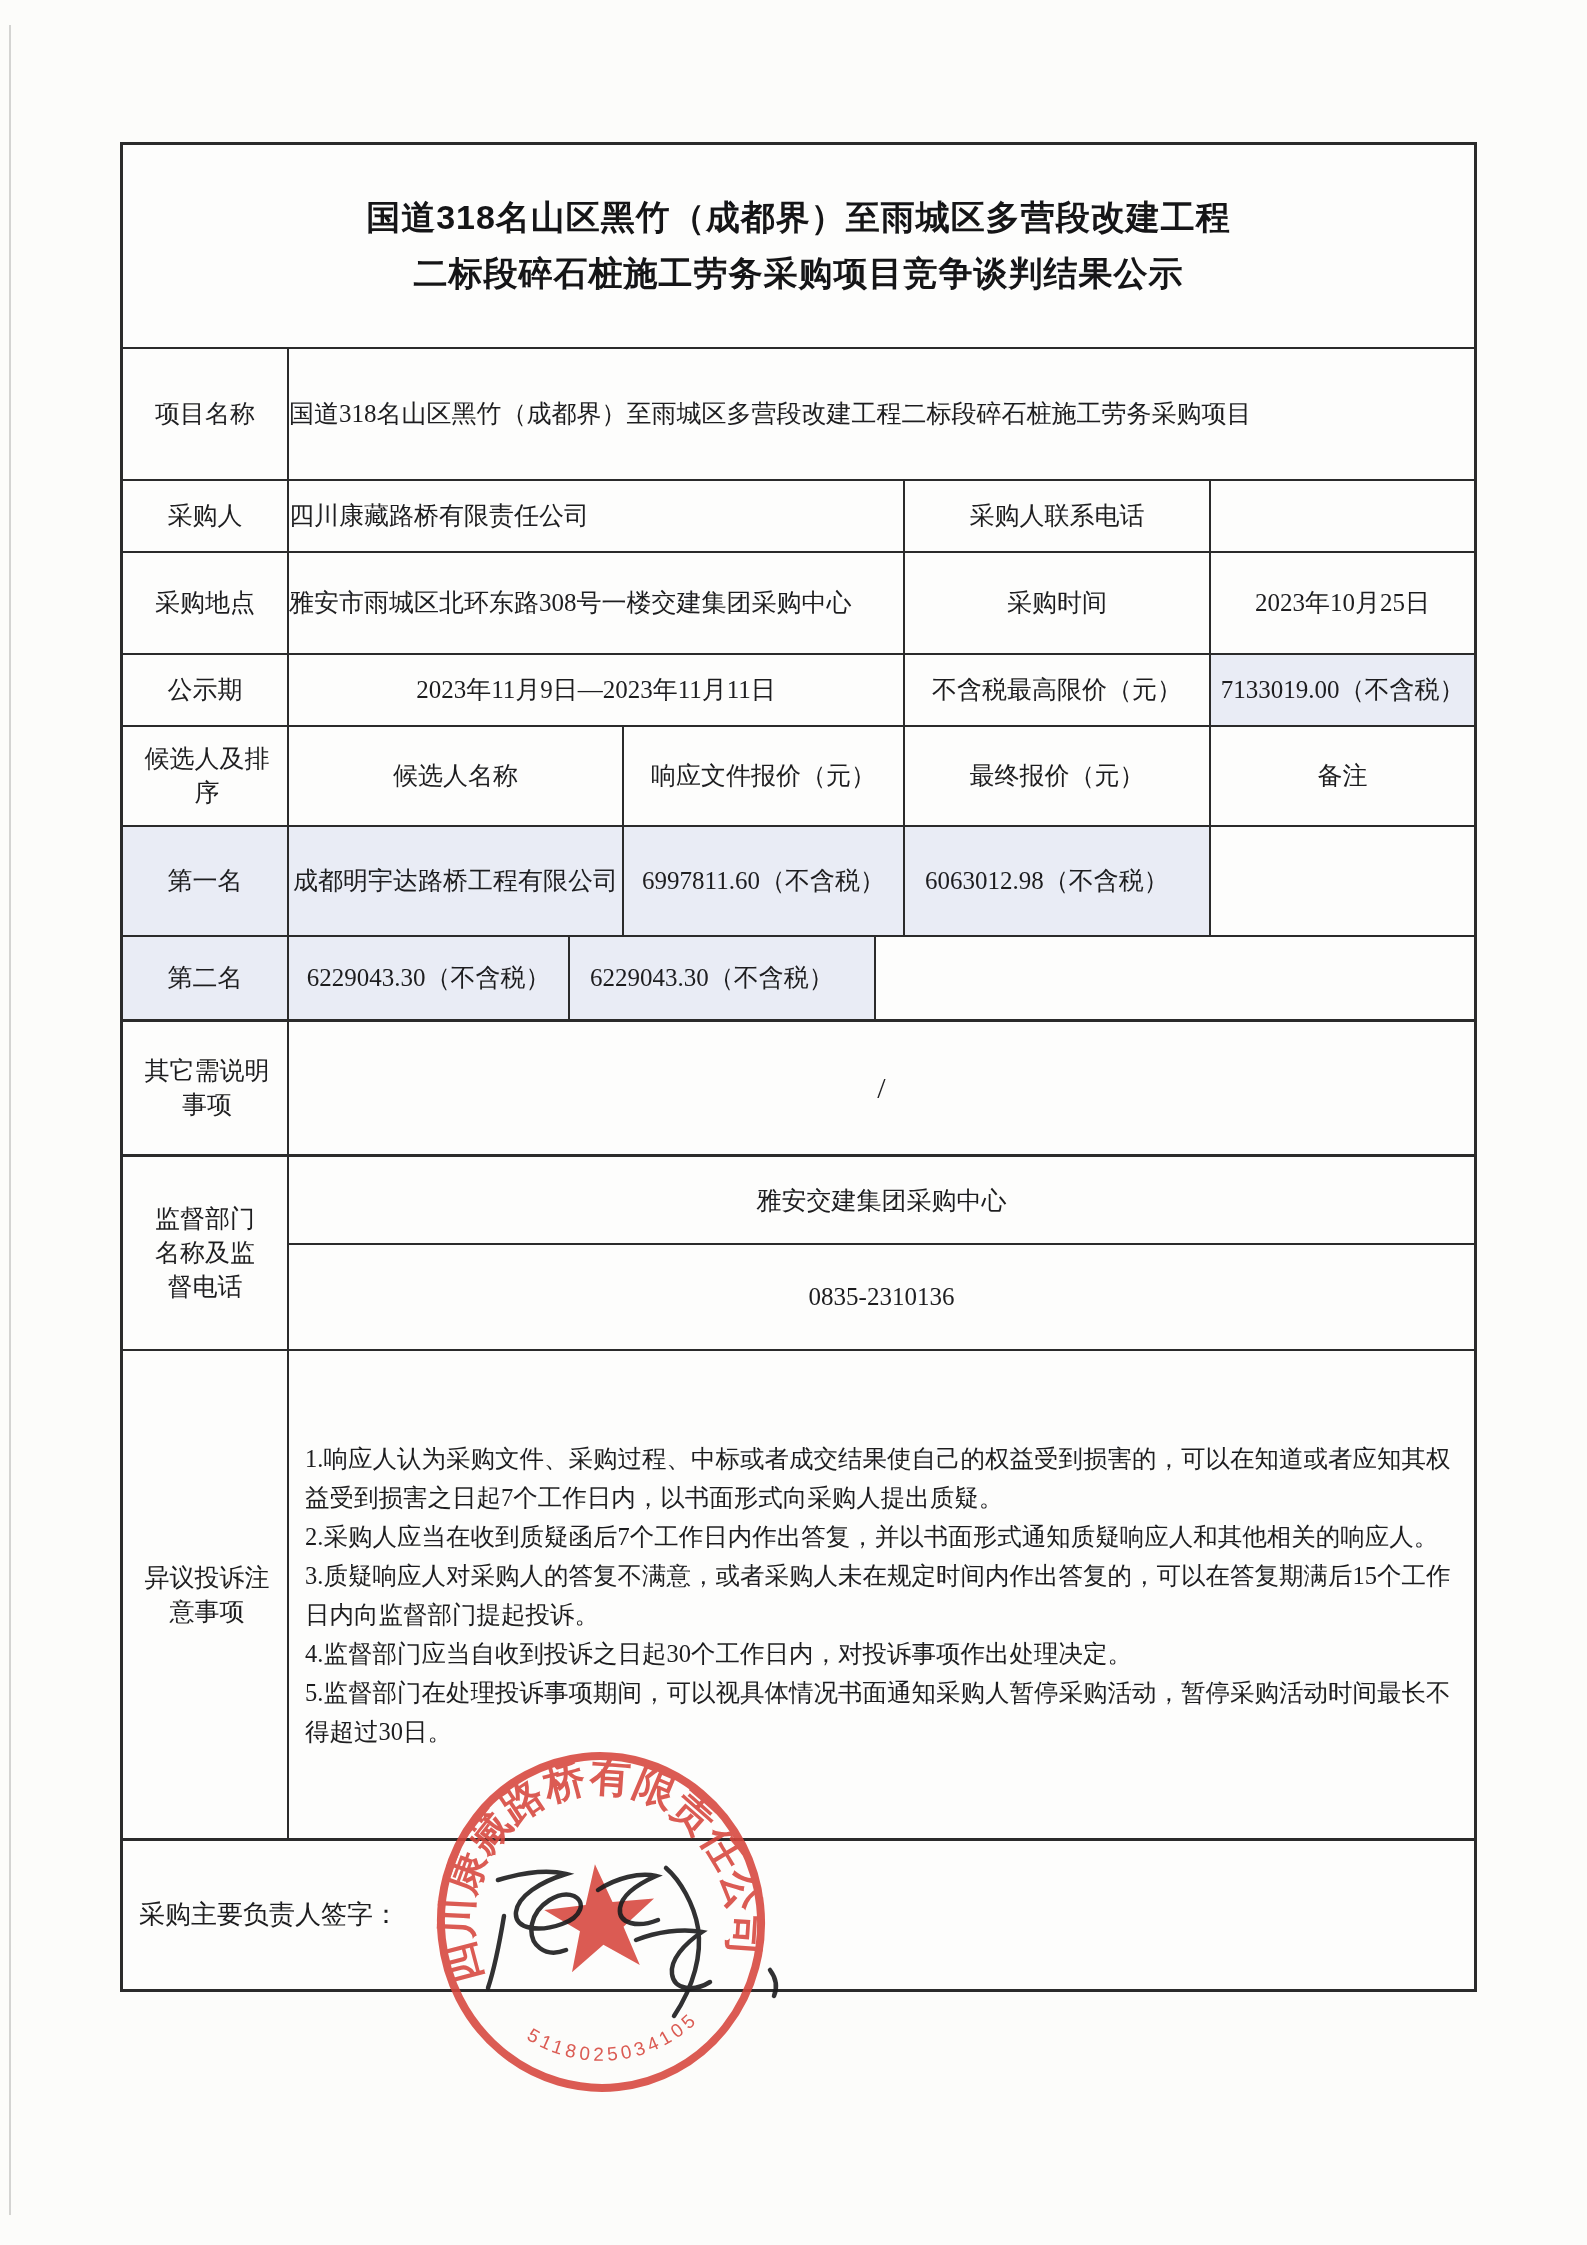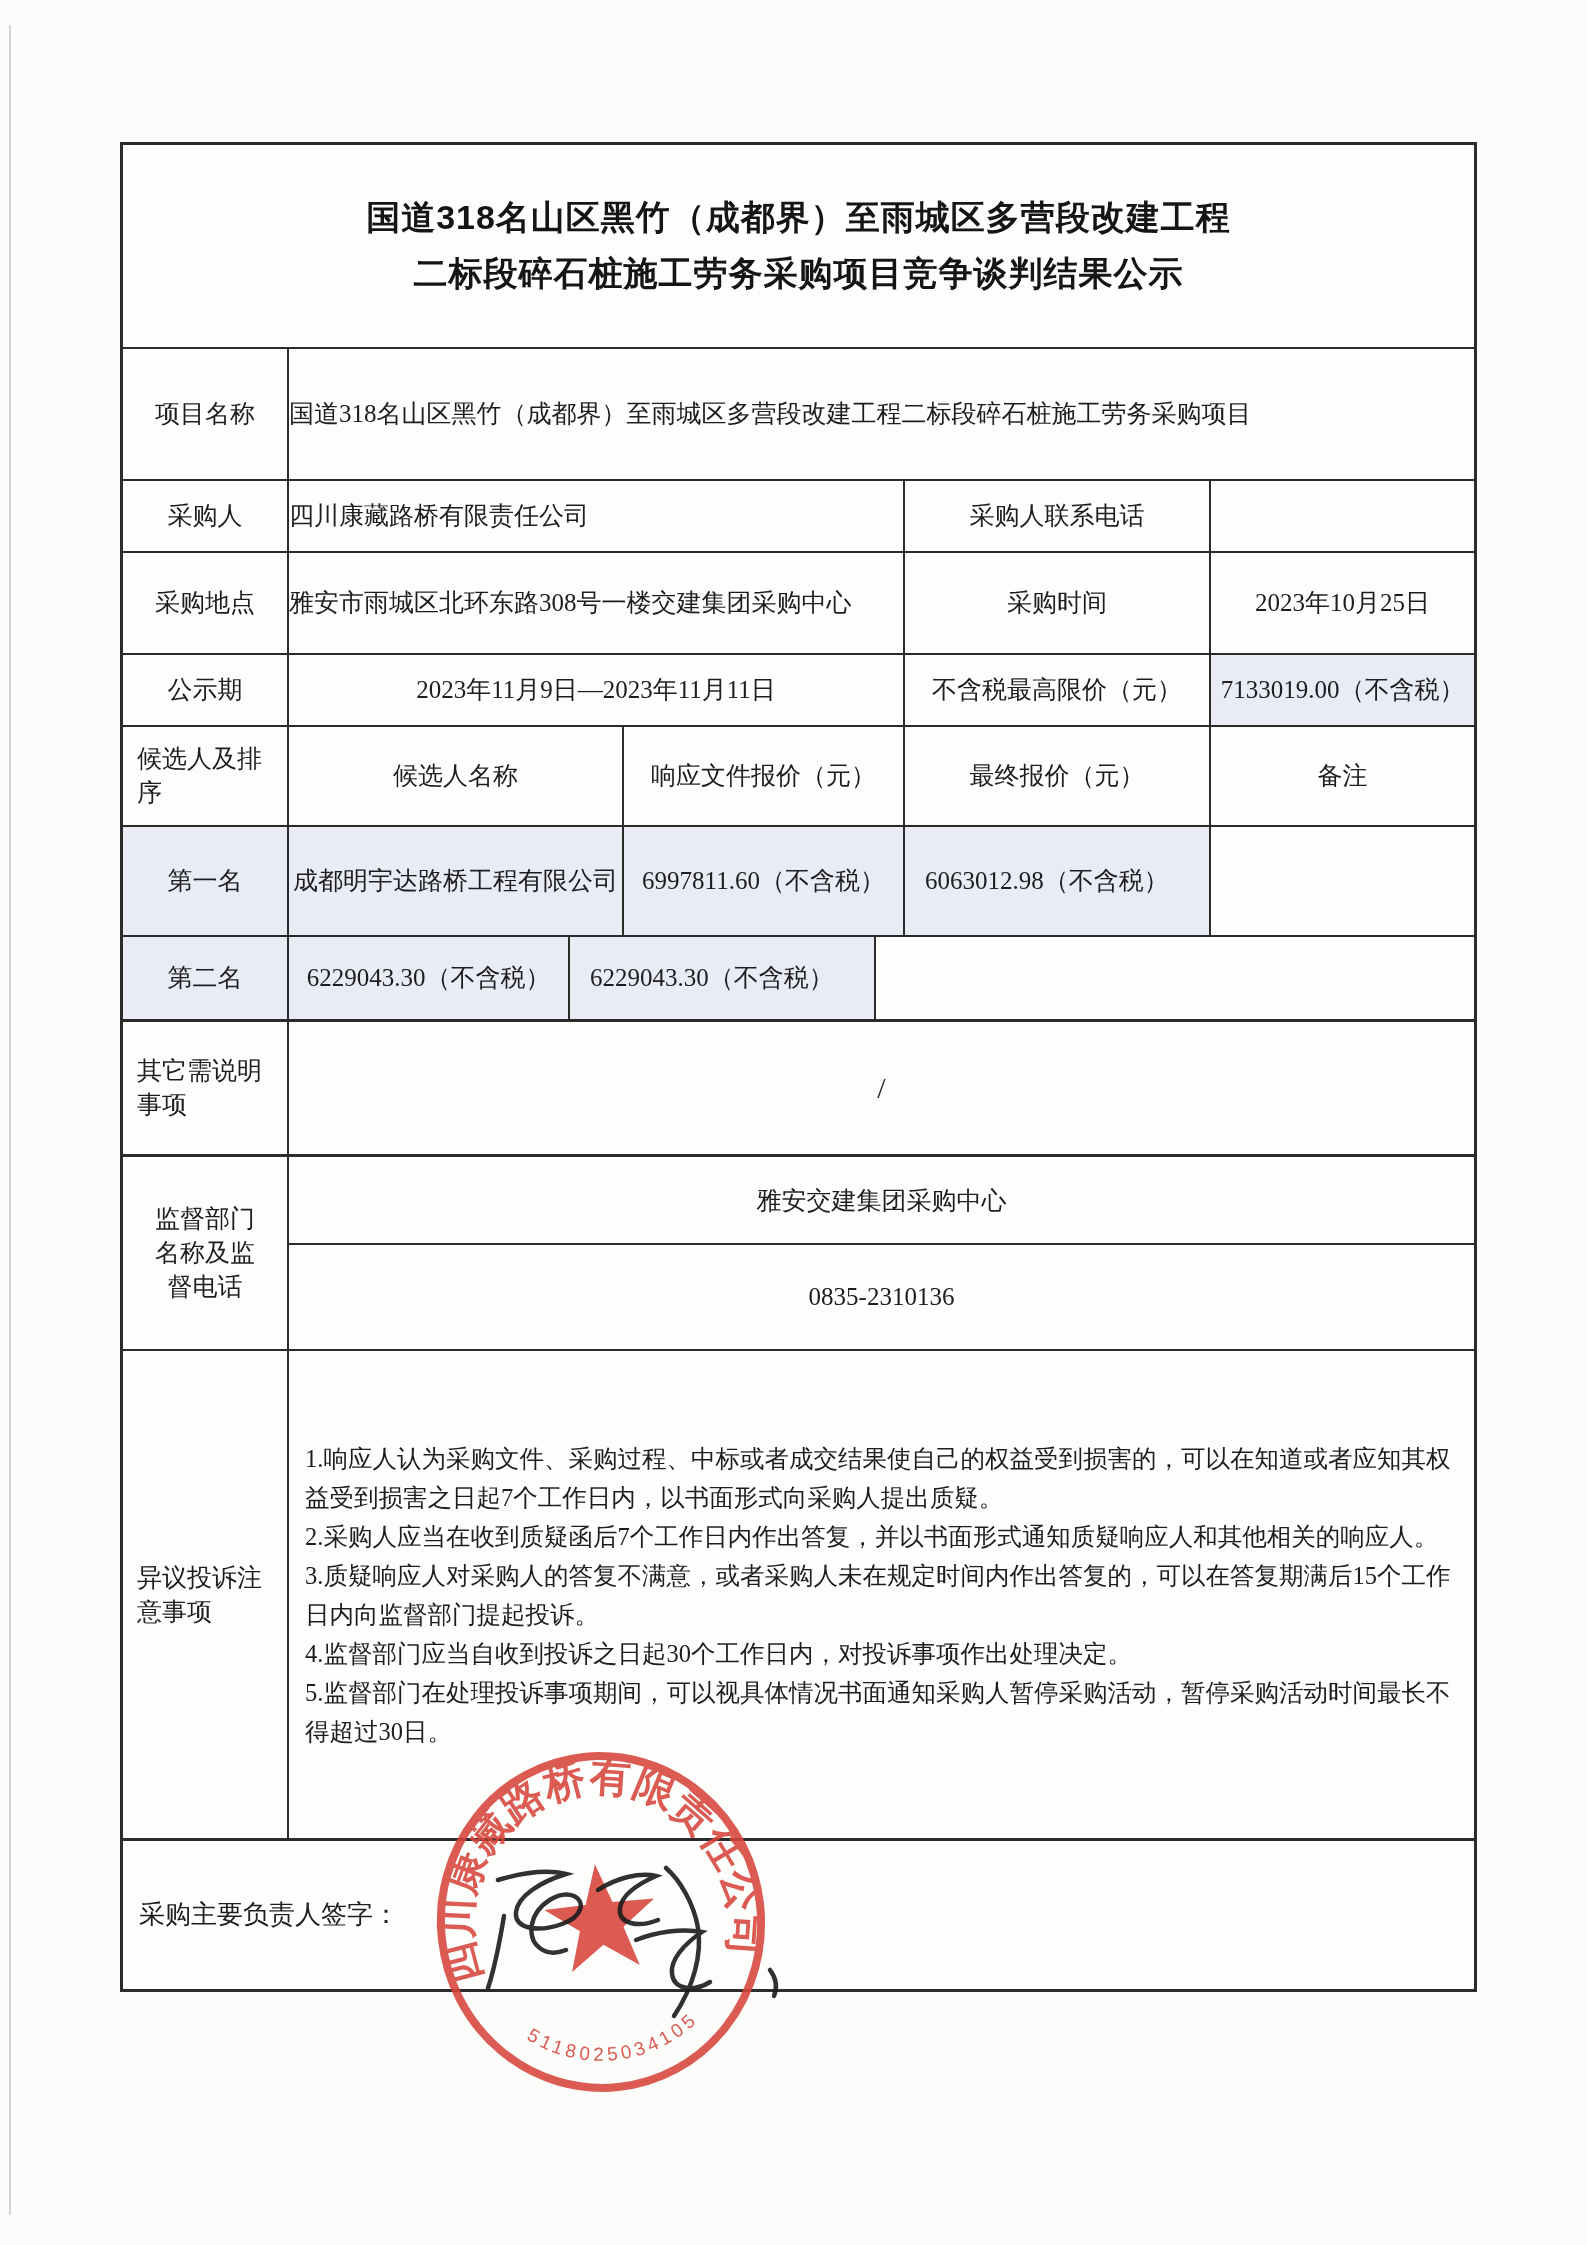--- a/index.html
+++ b/index.html
@@ -27,21 +27,21 @@
   .c{
     display:flex;align-items:center;justify-content:center;
     box-sizing:border-box;
     font-size:25px;line-height:34px;
     padding:6px 0;
     text-align:center;
   }
   .br{border-right:2px solid #2b2b2b;}
   .left{justify-content:flex-start;text-align:left;}
   .lbl{padding:14px 26px;}
-  .lbl-narrow{padding:6px 10px 6px 14px;justify-content:flex-start;text-align:left;}
+  .lbl-narrow{padding:6px 10px 6px 14px;justify-content:flex-start;text-align:center;}
   .tint{background:#e9ecf5;}
 
   .title-row{
     flex-direction:column;justify-content:center;align-items:center;
     gap:10px;height:204px;
     font-family:"Liberation Sans","DejaVu Sans",sans-serif;
     font-weight:bold;font-size:34px;letter-spacing:1px;color:#151517;
   }
 
   .sup-block{display:flex;flex-direction:column;flex:1 1 auto;}

